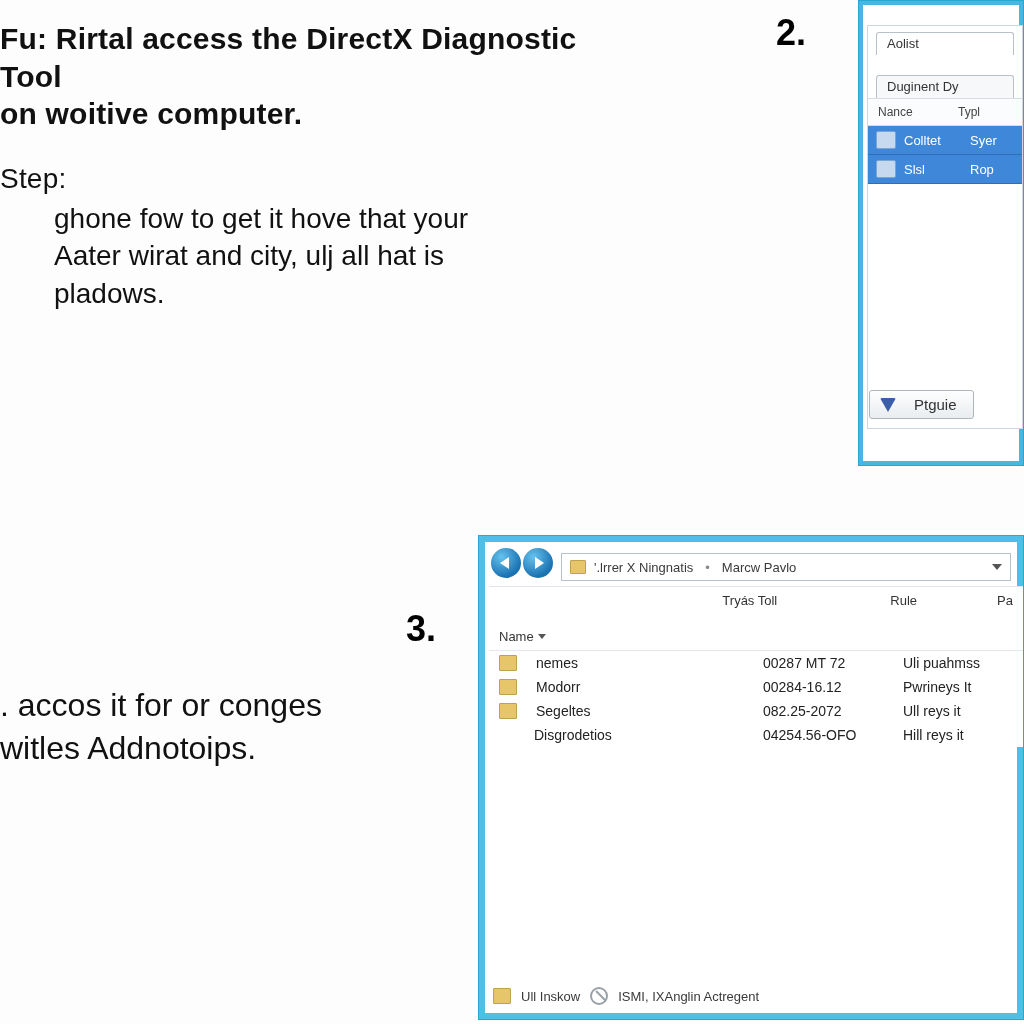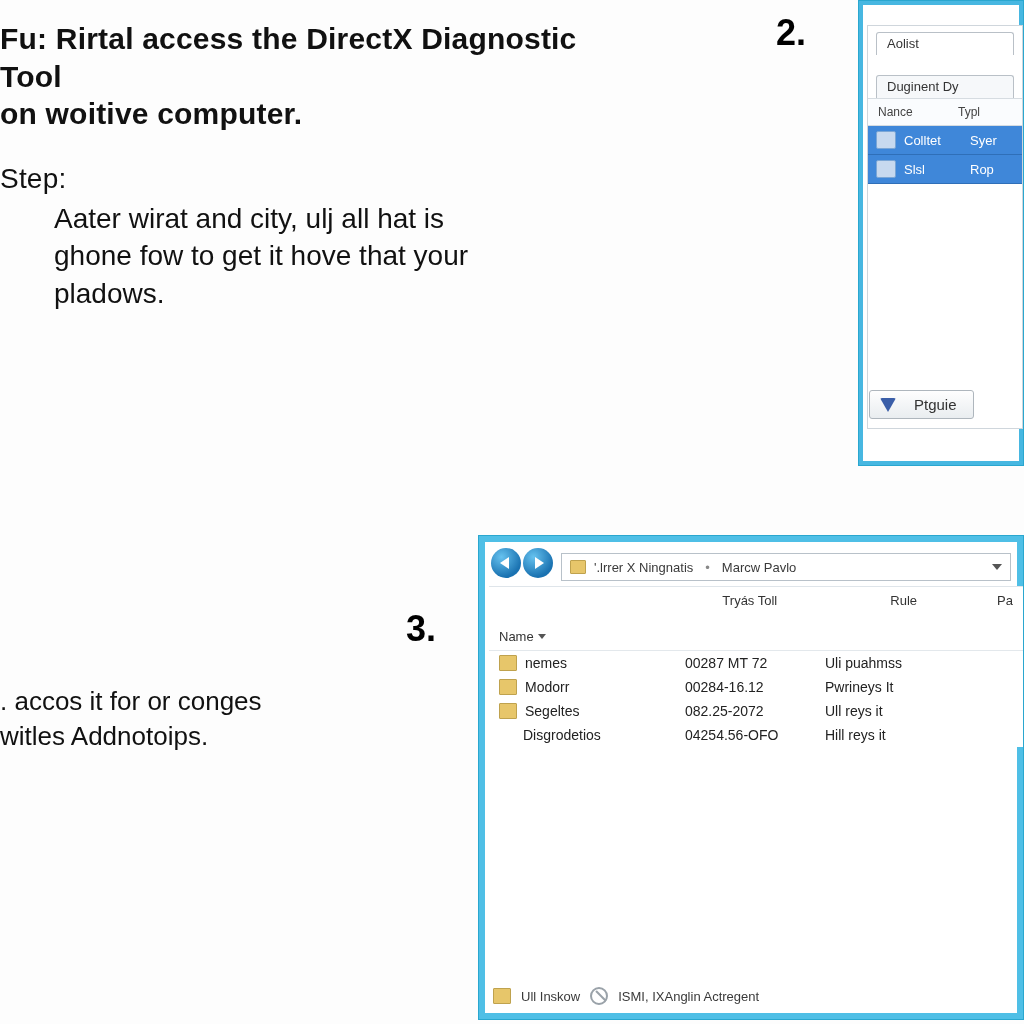--- a/index.html
+++ b/index.html
@@ -27,21 +27,21 @@
     margin-top: 28px;
   }
   .step-body {
     font-size: 28px;
     line-height: 1.35;
     margin-left: 54px;
     margin-top: 4px;
     max-width: 520px;
   }
   .body-line {
-    font-size: 26px;
+    font-size: 32px;
     line-height: 1.35;
   }
 
   .step-number {
     position: absolute;
     font-size: 36px;
     font-weight: 800;
     color: #000;
   }
 
@@ -223,21 +223,21 @@
   }
   .filehdr .htype { width: 140px; }
   .filehdr .hrule { width: 110px; margin-left: 32px; }
   .frow {
     display: flex;
     align-items: center;
     font-size: 14px;
     color: #222;
     padding: 4px 10px;
   }
-  .frow .fname { width: 186px; display:flex; align-items:flex-start; gap:8px;}
+  .frow .fname { width: 264px; display:flex; align-items:flex-start; gap:19px;}
   .frow .ftype { width: 140px; }
   .frow .frule { width: 110px; }
   .fic {
     width: 16px; height: 14px;
     background: #e7c66a;
     border: 1px solid #bfa24e;
     border-radius: 1px;
     flex: 0 0 auto;
   }
   .fic.none { background: transparent; border: none; }
@@ -270,22 +270,22 @@
   }
 </style>
 </head>
 <body>
 
 <div class="text-block" style="top:20px; left:0; width:640px;">
   <div class="heading-line">Fu: Rirtal access the DirectX Diagnostic Tool</div>
   <div class="heading-line">on woitive computer.</div>
   <div class="step-label heading-line" style="font-weight:400;">Step:</div>
   <div class="step-body">
+    <div>ghone fow to get it hove that your</div>
     <div>Aater wirat and city, ulj all hat is</div>
-    <div>ghone fow to get it hove that your</div>
     <div>pladows.</div>
   </div>
 </div>
 <div class="step-number" style="top:12px; left:776px;">2.</div>
 
 <div class="step-number" style="top:608px; left:406px;">3.</div>
 <div class="text-block" style="top:684px; left:0; width:440px;">
   <div class="body-line">. accos it for or conges</div>
   <div class="body-line">witles Addnotoips.</div>
 </div>

